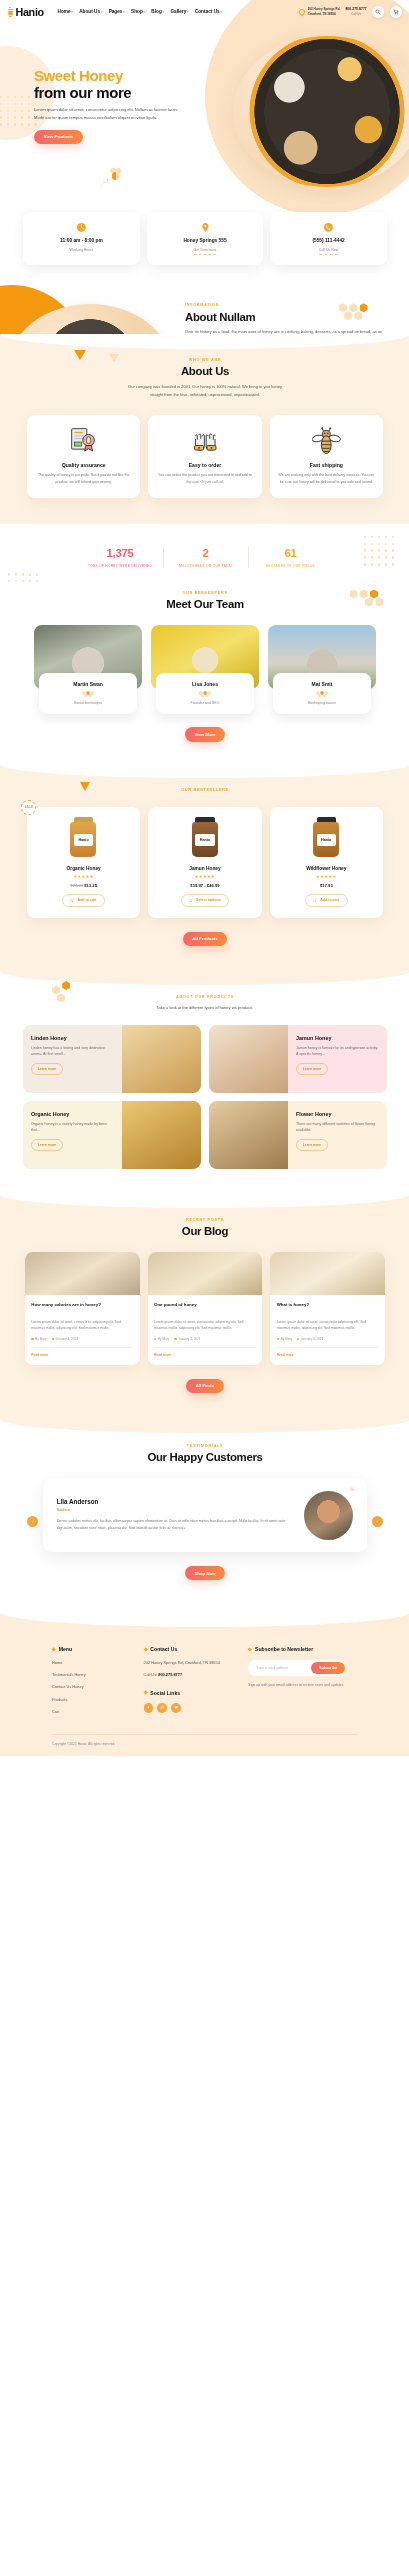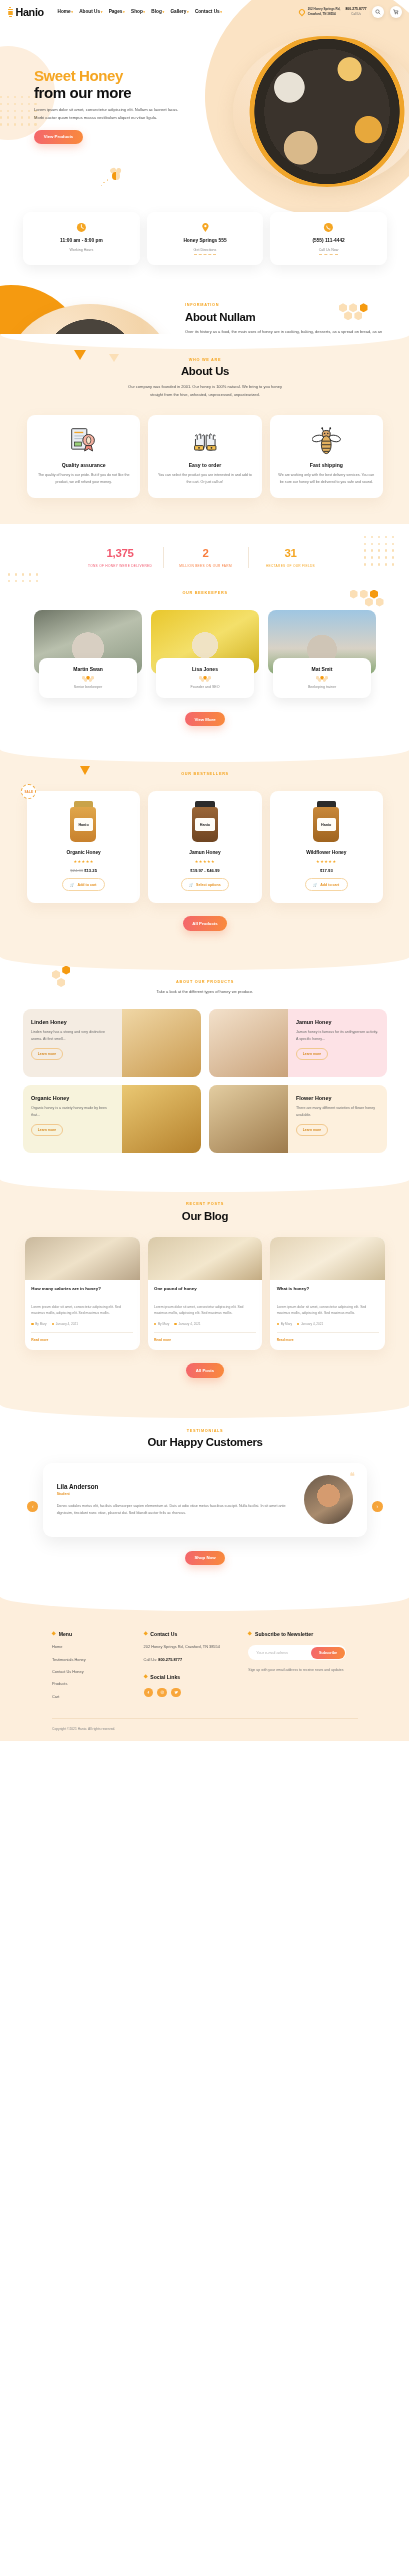--- a/index.html
+++ b/index.html
@@ -562,34 +562,35 @@
     </div>
     <div class="stat">
       <div class="stat-num" style="color:#f2596f">1,375</div>
       <div class="stat-lbl" style="color:#f2596f">TONS OF HONEY WERE DELIVERED</div>
     </div>
     <div class="stat">
       <div class="stat-num" style="color:#f87e3f">2</div>
       <div class="stat-lbl" style="color:#f87e3f">MILLION BEES ON OUR FARM</div>
     </div>
     <div class="stat">
-      <div class="stat-num" style="color:#f5a623">31</div>
+      <div class="stat-num" style="color:#f5a623">61</div>
       <div class="stat-lbl" style="color:#f5a623">HECTARES OF OUR FIELDS</div>
     </div>
   </div>
 
   <div class="team">
     <div class="hex-cluster-abs">
       <div class="hex" style="left:0;top:0;"></div>
       <div class="hex" style="left:10.2px;top:0;"></div>
       <div class="hex on" style="left:20.5px;top:0;"></div>
       <div class="hex" style="left:15.4px;top:8px;"></div>
       <div class="hex" style="left:26px;top:8px;"></div>
     </div>
     <div class="eyebrow">OUR BEEKEEPERS</div>
+    <h2 class="h2">Meet Our Team</h2>
     <div class="team-row">
       <div class="team-card">
         <div class="team-photo tp1"></div>
         <div class="team-info">
           <div class="team-name">Martin Swan</div>
           <div class="team-hc">
               <i style="left:0;top:0;"></i>
               <i class="on" style="left:4.6px;top:0;"></i>
               <i style="left:9px;top:0;"></i>
               <i style="left:2.3px;top:2.3px;"></i>

